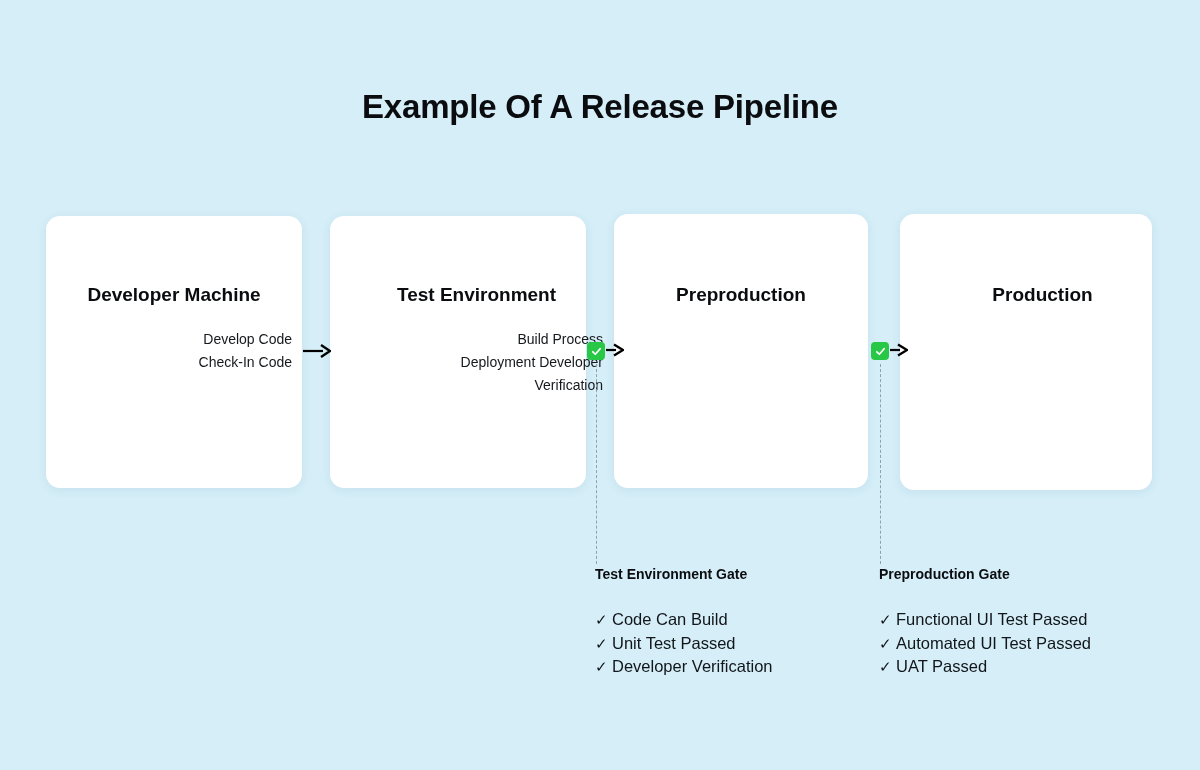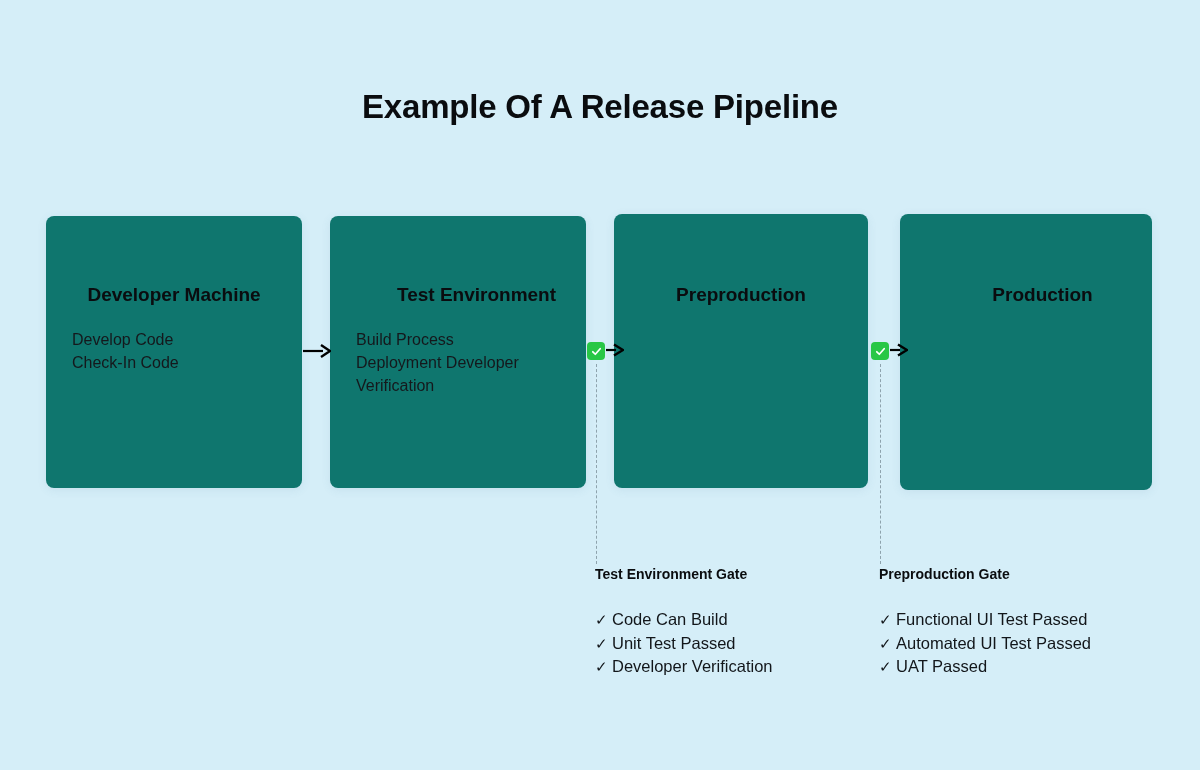--- a/index.html
+++ b/index.html
@@ -33,54 +33,54 @@
     text-align: center;
     font-size: 33px;
     font-weight: bold;
     letter-spacing: -0.2px;
     color: #0a0c0f;
   }
 
   
   .card {
     position: absolute;
-    background: #0f766e;
-    border-radius: 8px;
+    background: #ffffff;
+    border-radius: 14px;
     box-shadow: 0 2px 10px rgba(70,120,150,0.10);
   }
 
   .card-title {
     position: absolute;
     left: 0;
     width: 100%;
     text-align: center;
     font-size: 19px;
     font-weight: bold;
     color: #0a0c0f;
   }
 
   .card-lines {
     position: absolute;
     left: 0;
     width: 100%;
-    text-align: left;
-    font-size: 16px;
+    text-align: right;
+    font-size: 14px;
     line-height: 23px;
     color: #15181c;
-    padding: 0 26px;
+    padding: 0 10px;
   }
 
   
   #card-0 { left: 46px;  top: 216px; width: 256px; height: 272px; }
   #card-0 .card-title { top: 68px; }
   #card-0 .card-lines { top: 112px; }
 
   #card-1 { left: 330px; top: 216px; width: 256px; height: 272px; }
   #card-1 .card-title { top: 68px; padding-left: 37px; }
-  #card-1 .card-lines { top: 112px; }
+  #card-1 .card-lines { top: 112px; margin-left: 27px; }
 
   #card-2 { left: 614px; top: 214px; width: 254px; height: 274px; }
   #card-2 .card-title { top: 70px; }
   #card-2 .card-lines { top: 114px; }
 
   #card-3 { left: 900px; top: 214px; width: 252px; height: 276px; }
   #card-3 .card-title { top: 70px; padding-left: 33px; }
   #card-3 .card-lines { top: 114px; }
 
   

